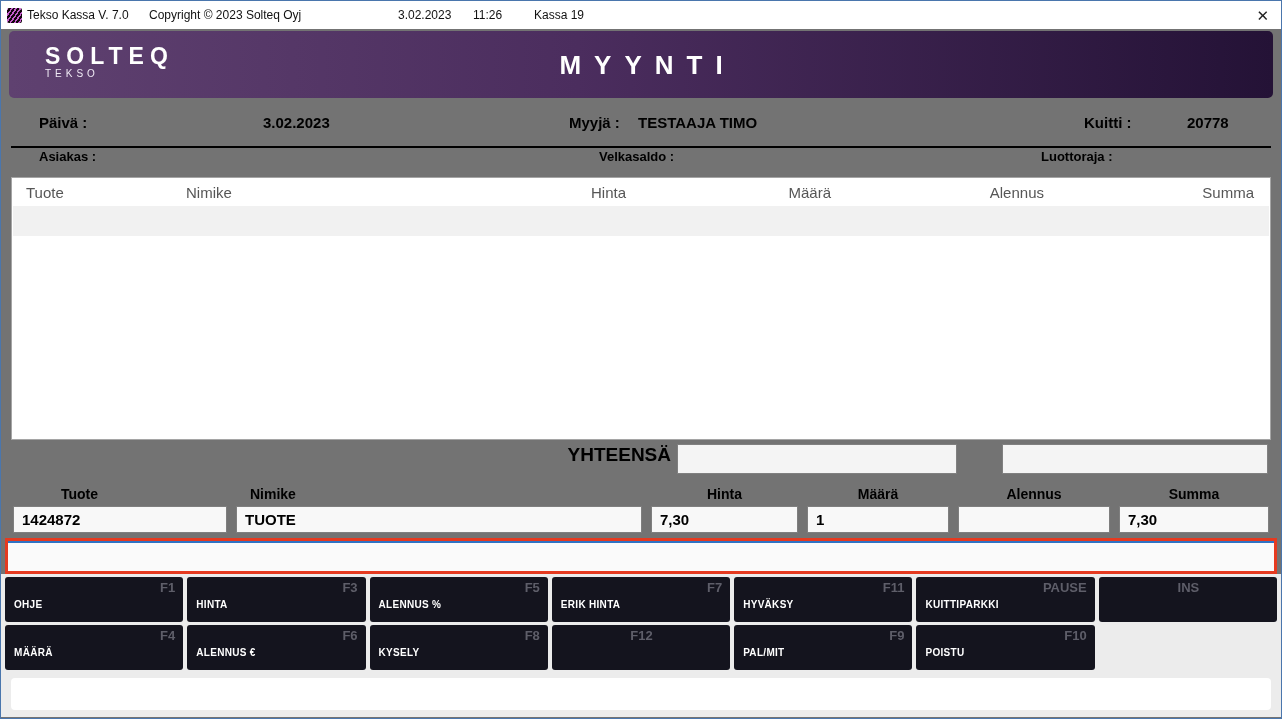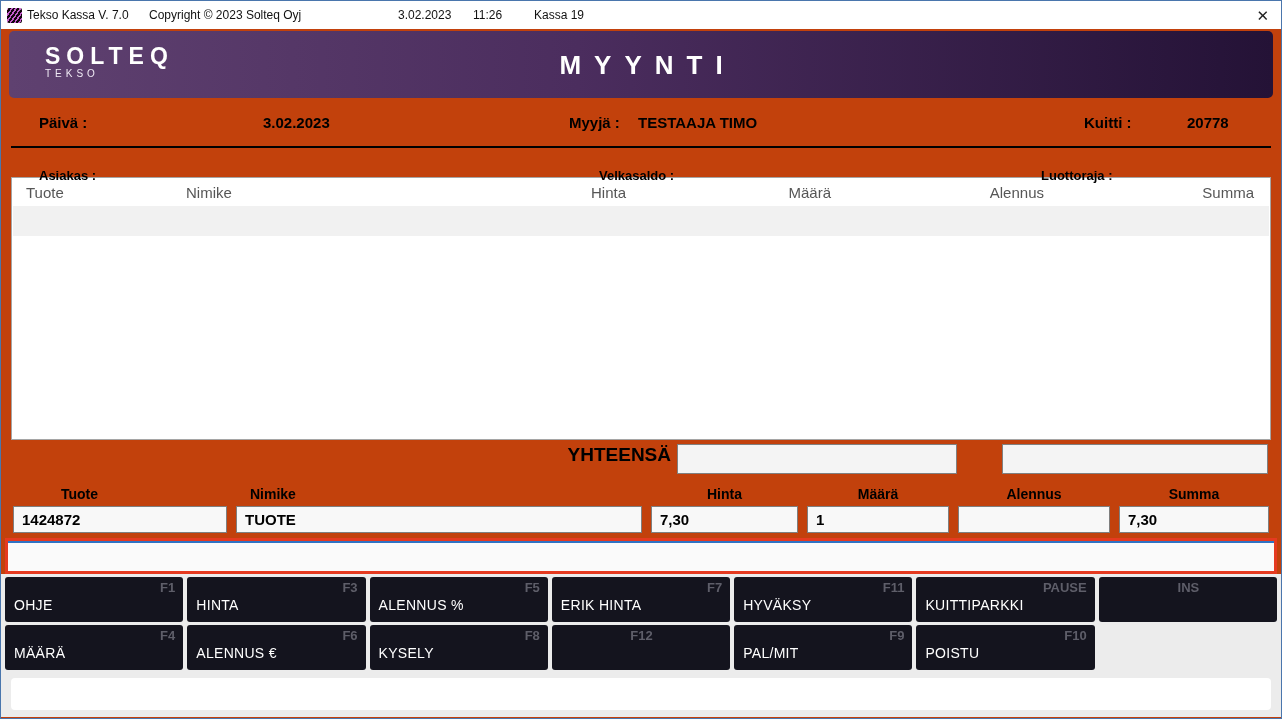--- a/index.html
+++ b/index.html
@@ -5,21 +5,21 @@
   * { box-sizing: border-box; margin: 0; padding: 0; }
   html,body { width:1282px; height:719px; }
   body {
     font-family: "Liberation Sans", sans-serif;
     background:#fff;
     overflow:hidden;
   }
   .window {
     width:1282px; height:719px;
     border:1px solid #4a76ad;
-    background:#c2410c;
+    background:#737373;
     position:relative;
   }
 
   
   .titlebar { position:relative; height:28px; background:#fff; font-size:12px; color:#111; }
   .titlebar span { position:absolute; top:7px; white-space:nowrap; }
   .app-icon {
     left:6px; top:6px; width:15px; height:15px; display:block;
     background:repeating-linear-gradient(125deg,#c45ccc 0 1.5px,#14060f 1.5px 3.5px);
     border-radius:2px;
@@ -50,21 +50,21 @@
   .hr-station .st-val { color:#f3eef8; margin-left:42px; }
 
   
   .info-row { position:relative; height:46px; font-size:15px; font-weight:bold; color:#000; }
   .info-row span { position:absolute; top:14px; white-space:nowrap; }
   .i-paiva { left:38px; }  .i-paiva-val { left:262px; }
   .i-myyja { left:568px; } .i-myyja-val { left:637px; }
   .i-kuitti { left:1083px; } .i-kuitti-val { left:1186px; }
   .hr-line { border:0; border-top:2px solid #000; margin:0 10px; }
   .labels-row { position:relative; height:29px; font-size:13px; font-weight:bold; }
-  .labels-row span { position:absolute; top:20px; }
+  .labels-row span { position:absolute; top:1px; }
   .l-asiakas { left:38px; } .l-velka { left:598px; } .l-luotto { left:1040px; }
 
   
   .items { margin:0 10px; height:263px; border:1px solid #a5a5a5; background:#fff; display:flex; flex-direction:column; }
   .items-head { display:flex; height:28px; align-items:center; padding:0 16px 0 14px; color:#565656; font-size:15px; }
   .col-tuote { width:160px; } .col-nimike { flex:1; }
   .col-hinta { width:110px; text-align:right; }
   .col-maara { width:205px; text-align:right; }
   .col-alennus { width:213px; text-align:right; }
   .col-summa { width:210px; text-align:right; }
@@ -100,21 +100,21 @@
 
   
   .fkeys-section { background:#ececec; height:143px; padding:3px 4px 0 4px; }
   .fkeys-grid { display:grid; grid-template-columns:repeat(7,1fr); column-gap:4px; row-gap:3px; }
   .fbtn {
     height:45px; background:#14141e; border-radius:3px; color:#fff;
     display:flex; flex-direction:column; padding:3px 8px 0 9px; cursor:pointer;
   }
   .fbtn .bkey { font-size:13px; font-weight:bold; color:#5e5e69; text-align:right; line-height:15px; }
   .fbtn.empty .bkey { text-align:center; }
-  .fbtn .blabel { font-size:14px; font-weight:normal; letter-spacing:0.3px; line-height:16px; margin-top:2px; white-space:nowrap; }
+  .fbtn .blabel { font-size:10px; font-weight:bold; letter-spacing:0.3px; line-height:16px; margin-top:2px; white-space:nowrap; }
   .bottom-strip { margin:8px 6px 0 6px; height:32px; background:#fff; border-radius:4px; }
 </style>
 </head>
 <body>
 
 <div class="window">
 
   <div class="titlebar">
     <span class="app-icon"></span>
     <span class="tb-title">Tekso Kassa V. 7.0</span>

